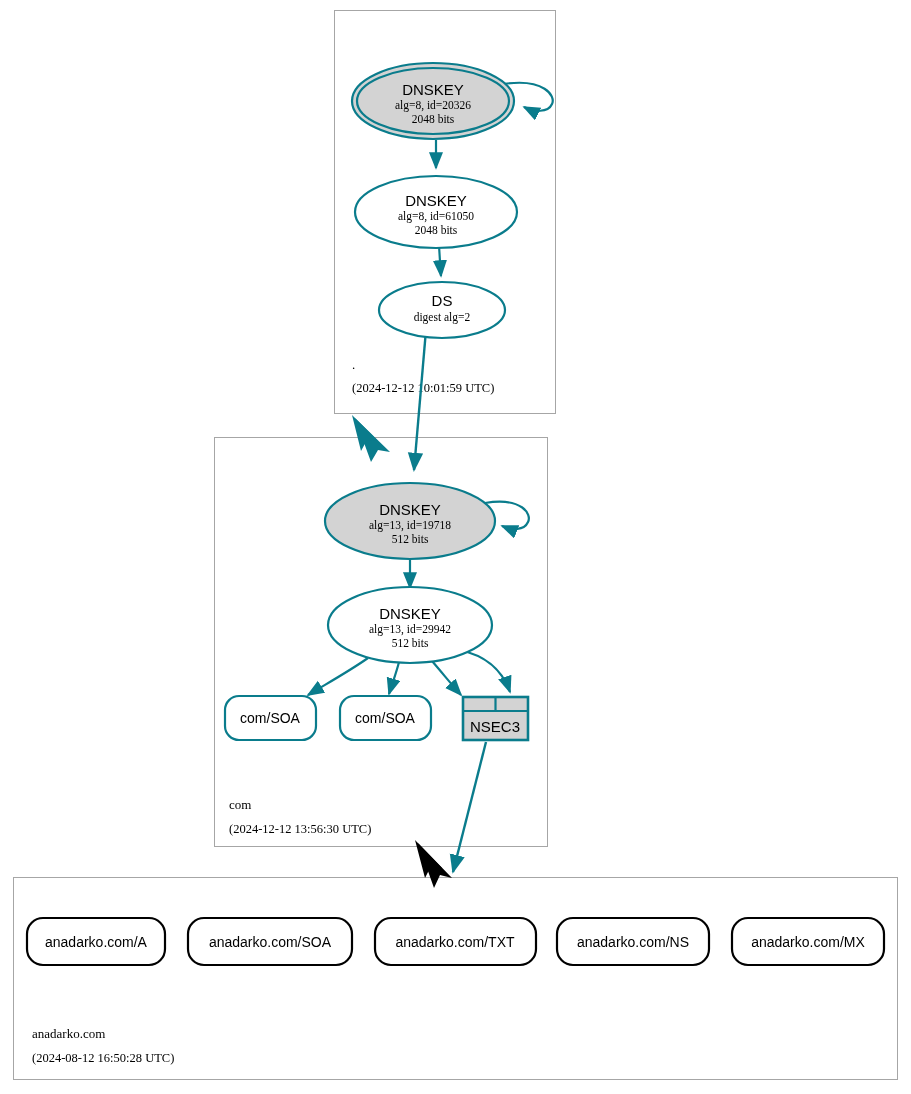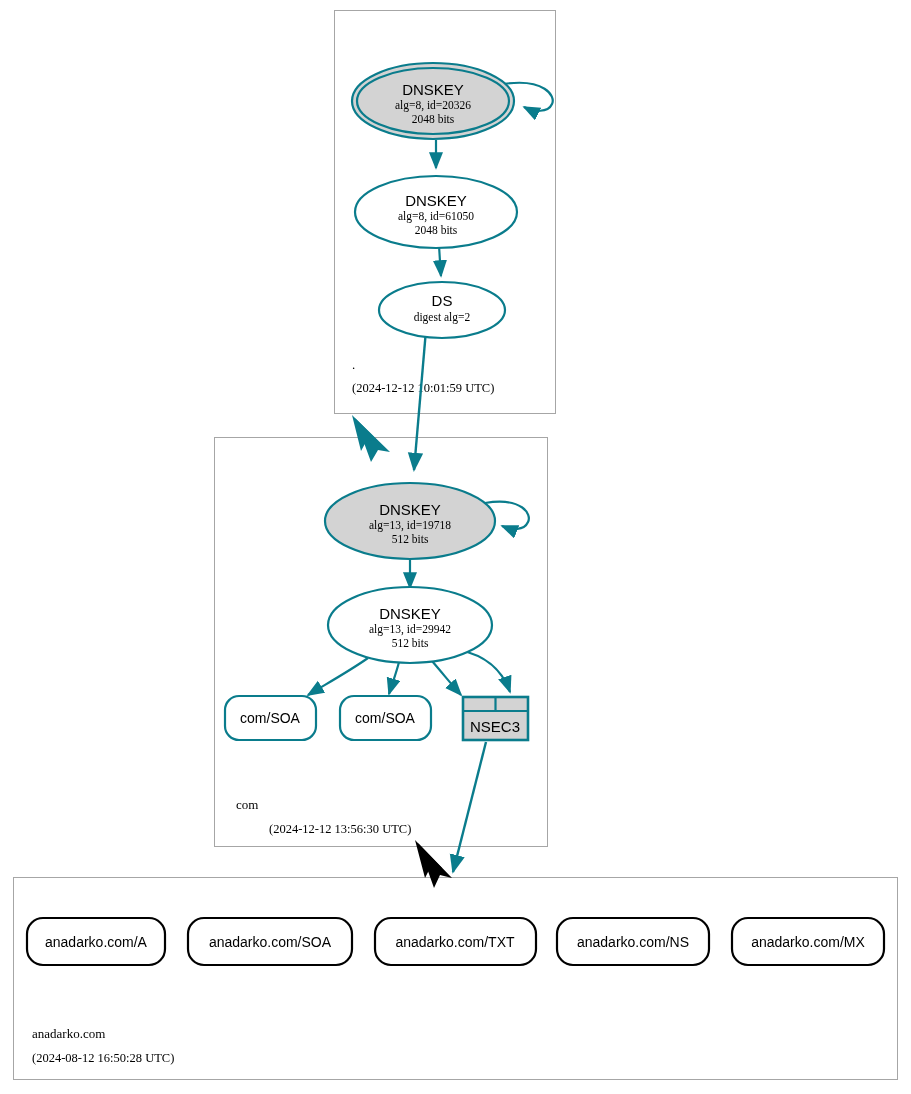--- a/index.html
+++ b/index.html
@@ -61,22 +61,22 @@
 </head>
 <body>
 
 <div class="zone-box" style="left:334px; top:10px; width:222px; height:404px;"></div>
 <div class="zone-box" style="left:214px; top:437px; width:334px; height:410px;"></div>
 <div class="zone-box" style="left:13px; top:877px; width:885px; height:203px;"></div>
 
 <div class="zone-label zone-name" style="left:352px; top:357px;">.</div>
 <div class="zone-label zone-time" style="left:352px; top:381px;">(2024-12-12 10:01:59 UTC)</div>
 
-<div class="zone-label zone-name" style="left:229px; top:797px;margin-left:7px;">com</div>
-<div class="zone-label zone-time" style="left:229px; top:822px;margin-left:40px;">(2024-12-12 13:56:30 UTC)</div>
+<div class="zone-label zone-name" style="left:229px; top:797px;">com</div>
+<div class="zone-label zone-time" style="left:229px; top:822px;">(2024-12-12 13:56:30 UTC)</div>
 
 <div class="zone-label zone-name" style="left:32px; top:1026px;">anadarko.com</div>
 <div class="zone-label zone-time" style="left:32px; top:1051px;">(2024-08-12 16:50:28 UTC)</div>
 
 <svg id="canvas" viewBox="0 0 911 1094" xmlns="http://www.w3.org/2000/svg">
   <defs>
     <marker id="arrow-teal" markerWidth="9" markerHeight="9" refX="7.2" refY="3.2" orient="auto" markerUnits="strokeWidth">
       <path d="M0,0 L8,3.2 L0,6.4 z" fill="#0a7c8c"></path>
     </marker>
   </defs>

